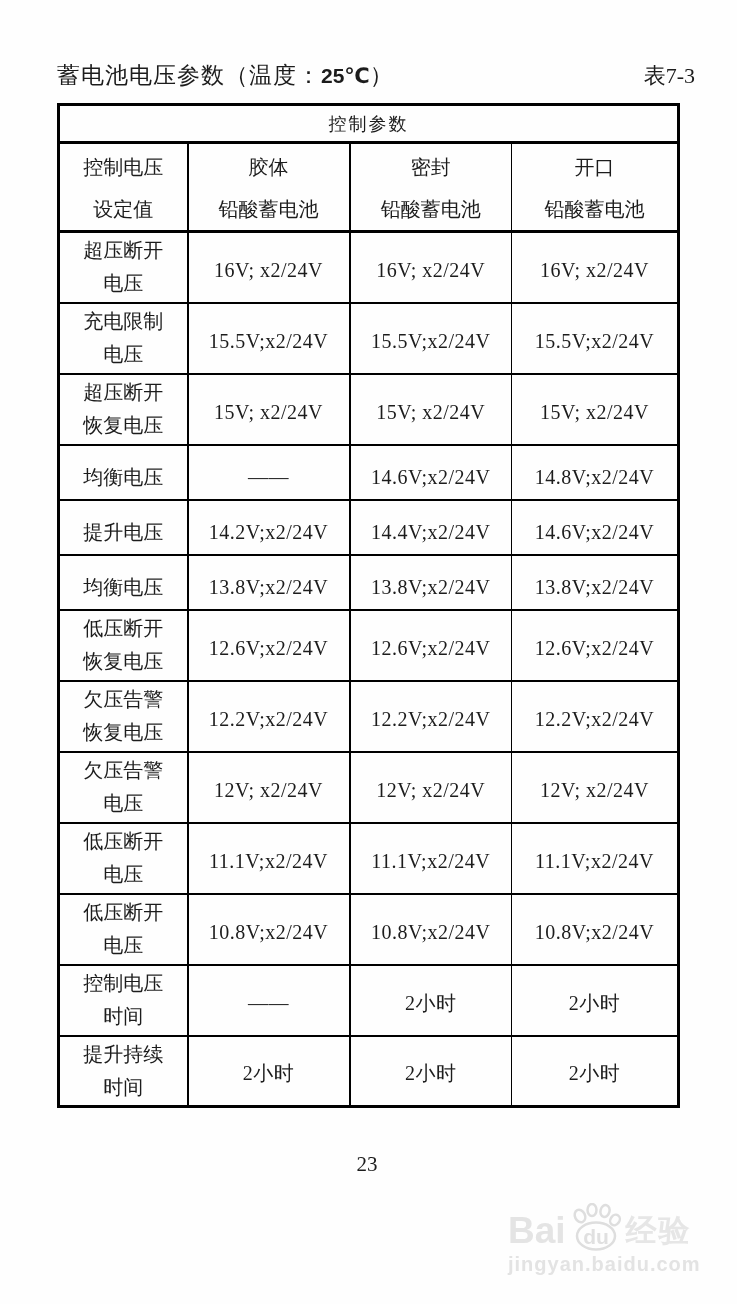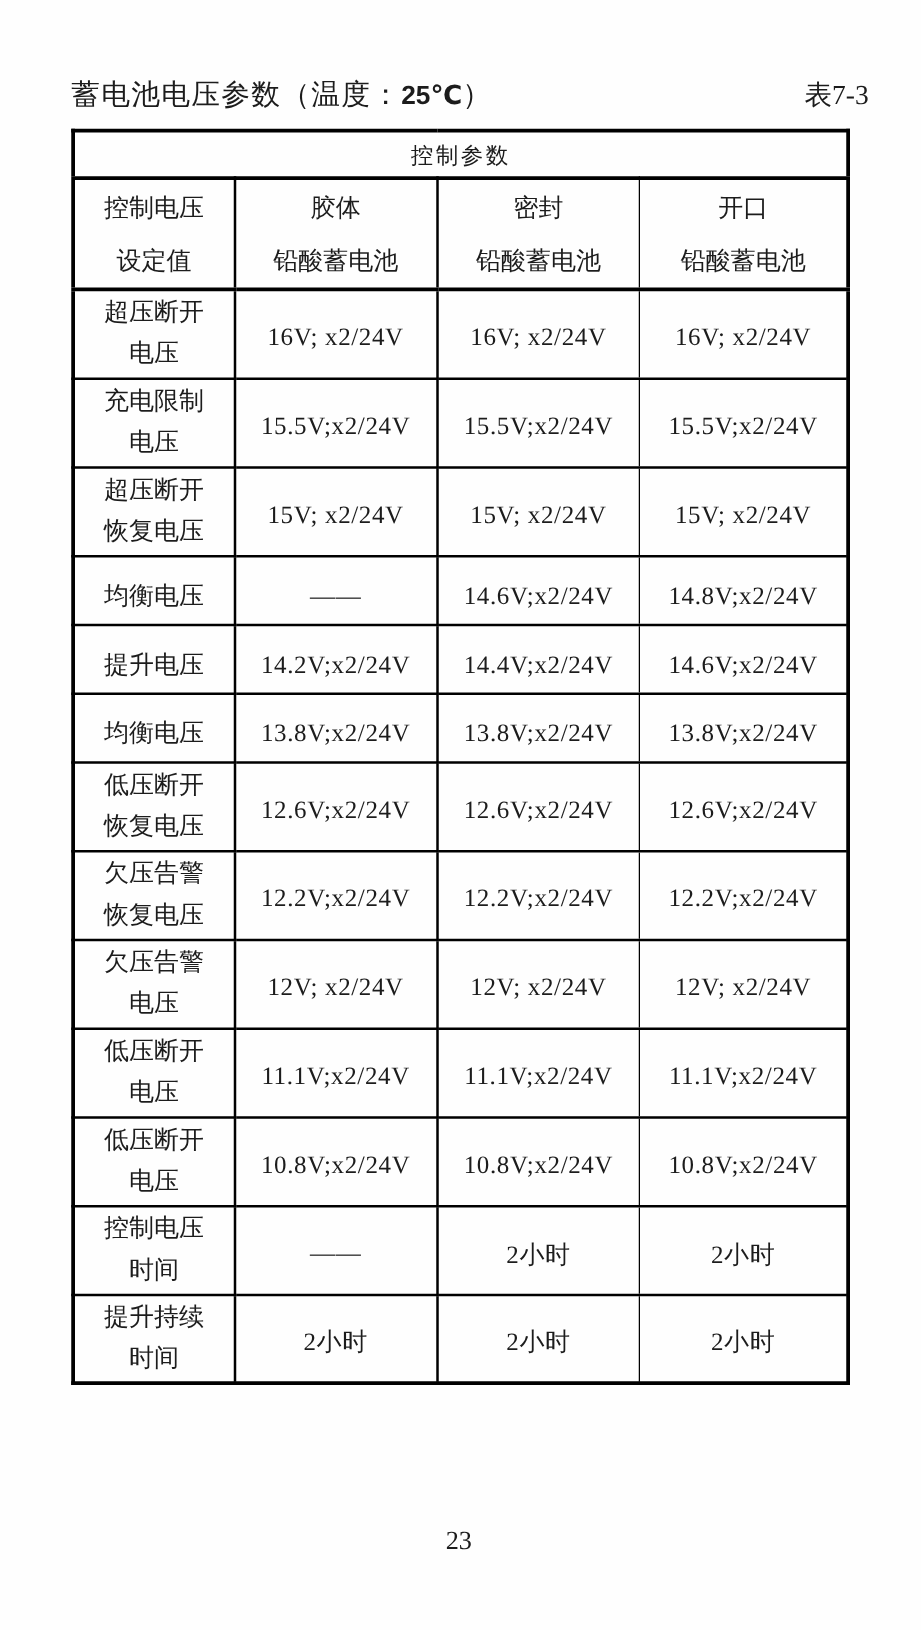--- a/index.html
+++ b/index.html
@@ -71,21 +71,21 @@
   tr.data-row.single { height: 55px; }
   td.row-label { line-height: 33px; }
   tr.data-row.single td.row-label { padding-top: 10px; margin-left: 32px; }
   tr.data-row.single td.cell-value { padding-top: 10px; }
   tr.data-row.double td.cell-value { padding-top: 6px; }
   td.cell-value { letter-spacing: 0.5px; }
 
   
   .page-number {
     position: absolute;
-    left: 57px; top: 1220px;
+    left: 57px; top: 1152px;
     width: 620px;
     text-align: center;
     font-size: 21px;
   }
 
   
   .watermark {
     position: absolute;
     left: 508px; top: 1207px;
     width: 210px;
@@ -269,14 +269,33 @@
           </td>
           <td class="cell-value">2小时</td>
           <td class="cell-value">2小时</td>
           <td class="cell-value">2小时</td>
         </tr>
       </tbody>
   </table>
 
   <div class="page-number">23</div>
 
+  <div class="watermark">
+    <div class="wm-row1">
+      <span class="wm-bai">Bai</span>
+      <span class="wm-paw">
+        <svg width="56" height="48" viewBox="0 0 56 48">
+          <g fill="none" stroke="#dedede" stroke-width="2.5">
+            <ellipse cx="12" cy="13" rx="5" ry="6.5" transform="rotate(-25 12 13)"></ellipse>
+            <ellipse cx="24" cy="7" rx="4.5" ry="6"></ellipse>
+            <ellipse cx="37" cy="8" rx="4.5" ry="6" transform="rotate(15 37 8)"></ellipse>
+            <ellipse cx="47" cy="17" rx="4.5" ry="5.5" transform="rotate(35 47 17)"></ellipse>
+            <ellipse cx="28" cy="33" rx="19" ry="13.5"></ellipse>
+          </g>
+          <text x="28" y="41" text-anchor="middle" font-family="Liberation Sans, DejaVu Sans, sans-serif" font-size="21" font-weight="bold" fill="#e0e0e0">du</text>
+        </svg>
+      </span>
+      <span class="wm-jingyan">经验</span>
+    </div>
+    <div class="wm-url">jingyan.baidu.com</div>
+  </div>
 
 </div>
 
 </body></html>

